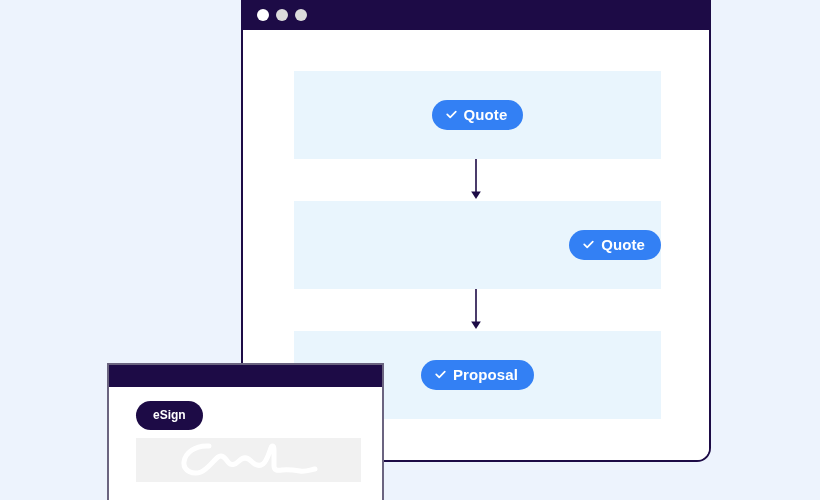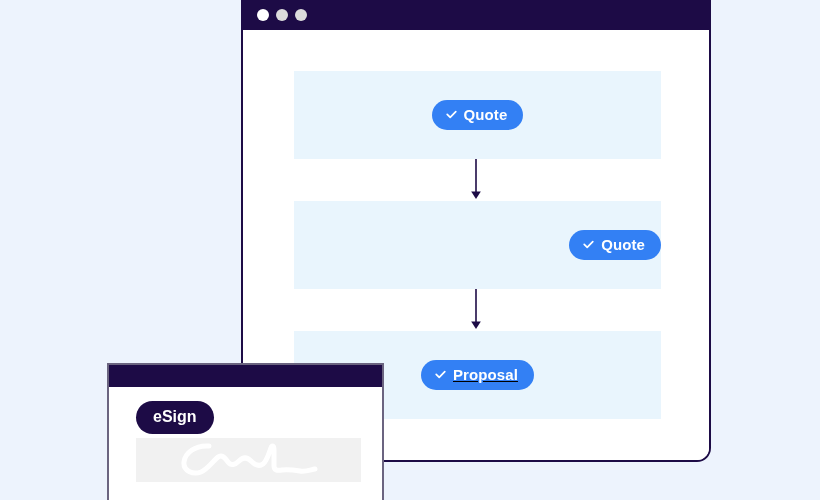--- a/index.html
+++ b/index.html
@@ -75,21 +75,21 @@
     left: 51px;
     width: 367px;
     height: 88px;
     background: #e9f5fd;
     display: flex;
     align-items: center;
     justify-content: center;
   }
   .step-1 { top: 41px; }
   .step-2 { top: 171px; justify-content: flex-end; }
-  .step-3 { top: 301px; text-decoration: underline; }
+  .step-3 { top: 301px; }
 
   
   .badge {
     display: inline-flex;
     align-items: center;
     gap: 6px;
     background: #3380f4;
     color: #ffffff;
     border-radius: 999px;
     padding: 7px 16px 8px 13px;
@@ -108,21 +108,21 @@
   .badge .check svg { display: block; }
 
   .badge-esign {
     display: inline-flex;
     align-items: center;
     justify-content: center;
     background: #1d0b46;
     color: #ffffff;
     border-radius: 999px;
     padding: 8px 17px 9px 17px;
-    font-size: 16px;
+    font-size: 12px;
     font-weight: bold;
     line-height: 1;
     white-space: nowrap;
   }
 
   
   .arrow {
     position: absolute;
     left: 0;
     width: 100%;

